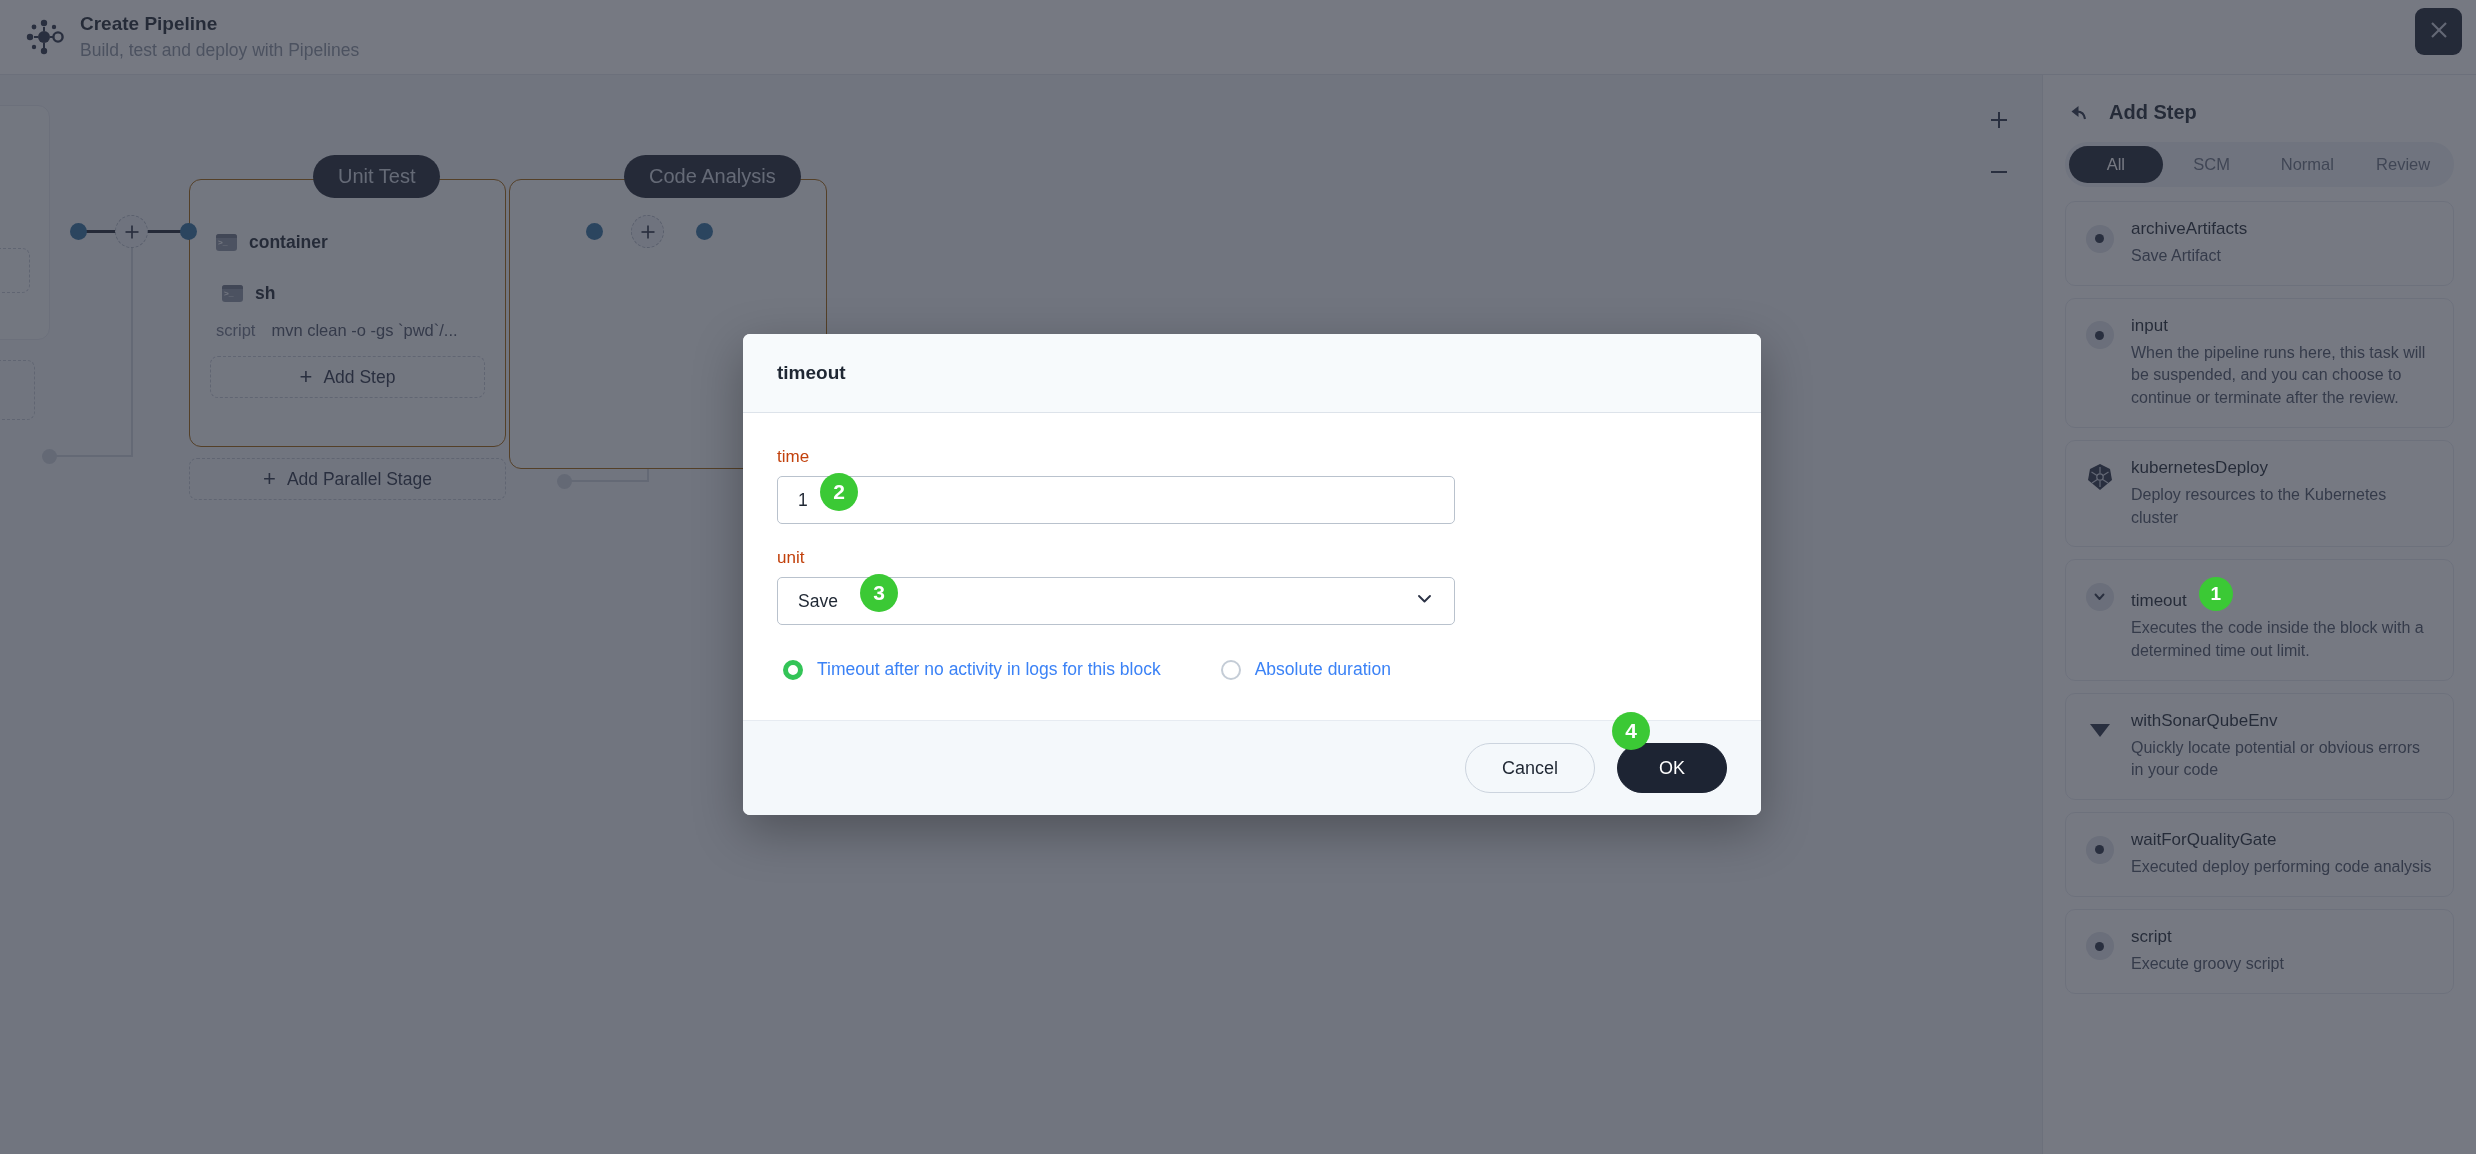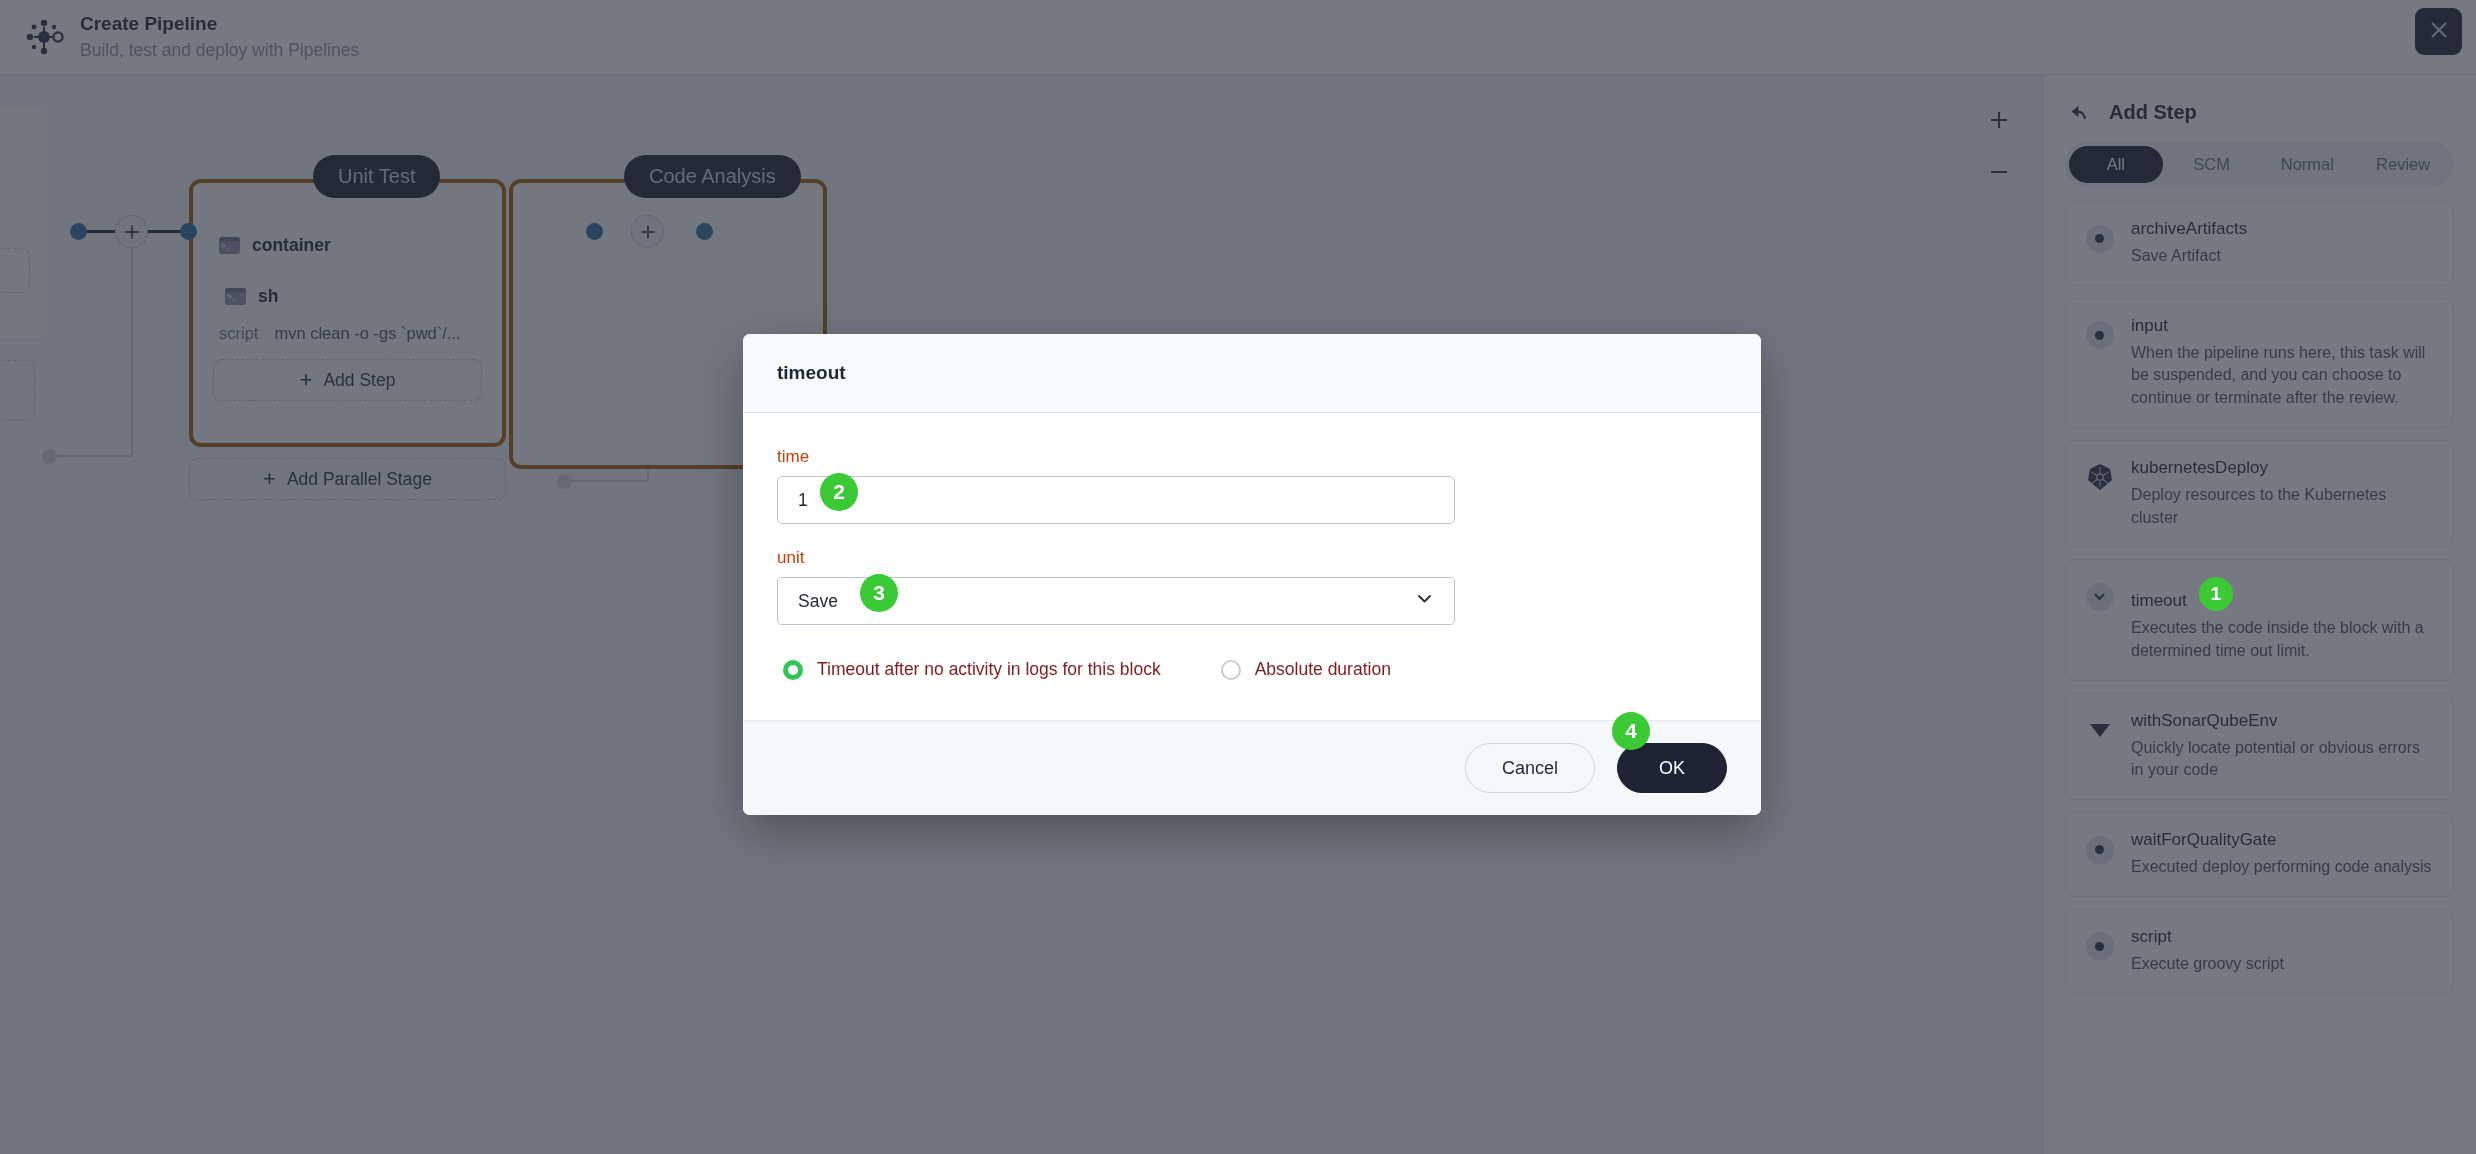--- a/index.html
+++ b/index.html
@@ -63,21 +63,21 @@
     border-radius: 22px;
     font-size: 20px;
     padding: 10px 25px;
     z-index: 6;
     white-space: nowrap;
     cursor: pointer;
   }
   .stage-card {
     position: absolute;
     background: #f7f8fa;
-    border: 4px solid #a16207;
+    border: 1px solid #a16207;
     border-radius: 12px;
     z-index: 5;
   }
   .ghost-card {
     position: absolute;
     background: #f7f8fa;
     border: 1px solid #e2e6ec;
     border-radius: 12px;
     z-index: 4;
   }
@@ -231,21 +231,21 @@
     padding: 10px 0 34px 6px;
   }
   .radio-item { display: flex; align-items: center; gap: 14px; cursor: pointer; }
   .radio {
     width: 20px; height: 20px; border-radius: 50%;
     border: 2px solid #c4ccd6; background: #ffffff; flex: 0 0 20px;
   }
   .radio.on {
     border: 5.5px solid #33c457; background: #ffffff;
   }
-  .radio-label { font-size: 17.5px; color: #7f1d1d; }
+  .radio-label { font-size: 17.5px; color: #3b82f6; }
   .modal-foot {
     background: #f4f8fb; border-top: 1px solid #e6ebf1;
     padding: 22px 34px; display: flex; justify-content: flex-end; gap: 22px;
     border-radius: 0 0 7px 7px;
   }
   .btn {
     height: 50px; min-width: 130px; border-radius: 25px;
     font-size: 18px; cursor: pointer;
     display: flex; align-items: center; justify-content: center;
     font-family: "Liberation Sans", sans-serif;

